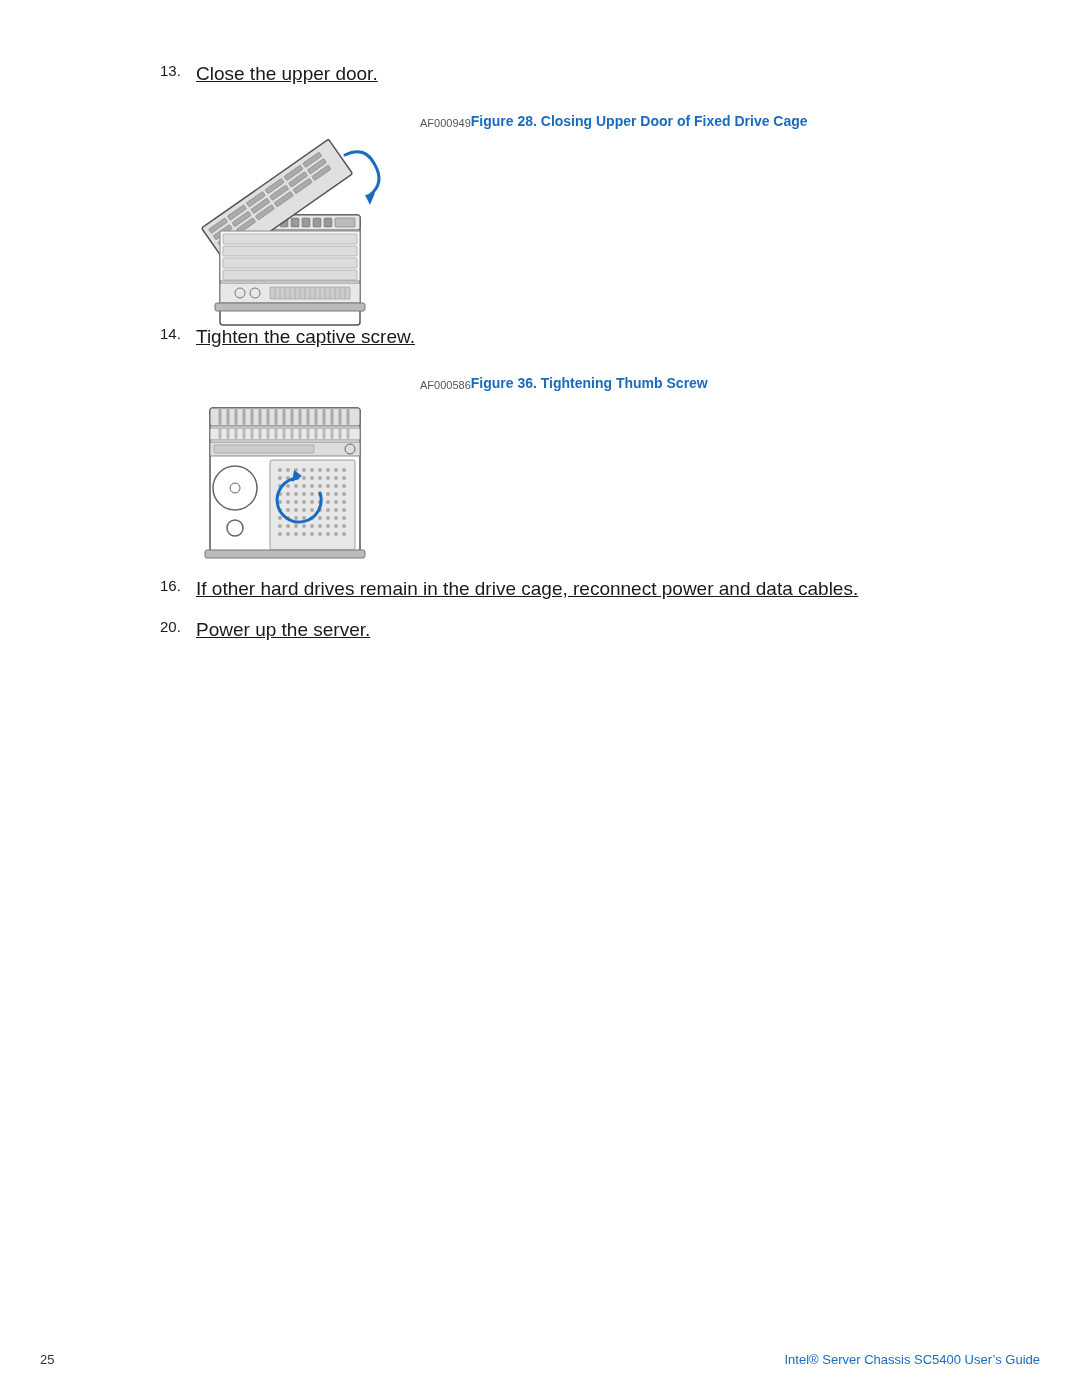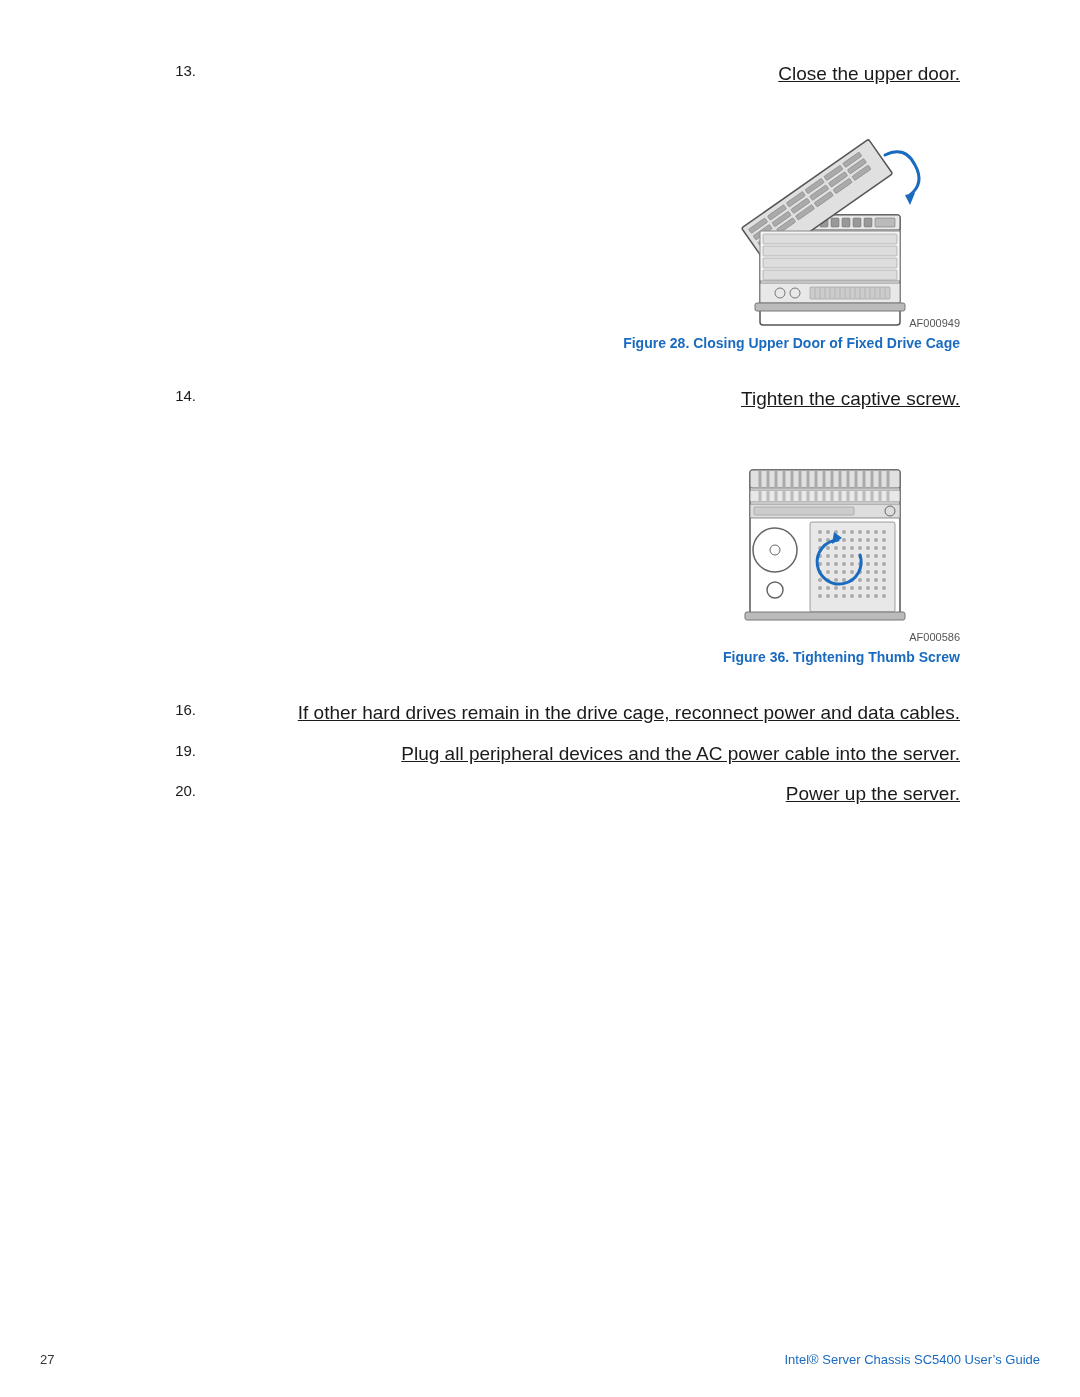--- a/index.html
+++ b/index.html
@@ -18,22 +18,22 @@
       padding: 60px 120px 80px 160px;
     }
 
     .step-item {
       margin-bottom: 24px;
       line-height: 1.5;
     }
 
     .figure-container {
       display: flex;
-      flex-direction: column;
-      align-items: flex-end;
+      flex-direction: row;
+      align-items: flex-start;
       margin: 20px 0 10px 0;
     }
 
     .figure-image-box {
       width: 260px;
       height: 200px;
       position: relative;
       display: flex;
       align-items: center;
       justify-content: center;
@@ -61,21 +61,20 @@
       font-weight: bold;
       font-size: 14px;
       text-align: center;
       margin-bottom: 24px;
     }
 
     .list-item {
       display: flex;
       margin-bottom: 12px;
       line-height: 1.5;
-      text-align: right;
     }
 
     .list-num {
       min-width: 36px;
       font-size: 15px;
     }
 
     .list-text {
       flex: 1;
       font-size: 19px;
@@ -375,28 +374,24 @@
   </div>
 
 
   <div class="list-item">
     <span class="list-num">16.</span>
     <span class="list-text">If other hard drives remain in the drive cage, reconnect power and data cables.</span>
   </div>
 
 
 
-  <div class="list-item">
-    <span class="list-num">19.</span>
-    <span class="list-text">Plug all peripheral devices and the AC power cable into the server.</span>
-  </div>
 
   <div class="list-item">
     <span class="list-num">20.</span>
     <span class="list-text">Power up the server.</span>
   </div>
 
 </div>
 
 <div class="footer">
-  <span class="footer-page">27</span>
+  <span class="footer-page">25</span>
   <span class="footer-title">Intel® Server Chassis SC5400 User’s Guide</span>
 </div>
 
 </body></html>

